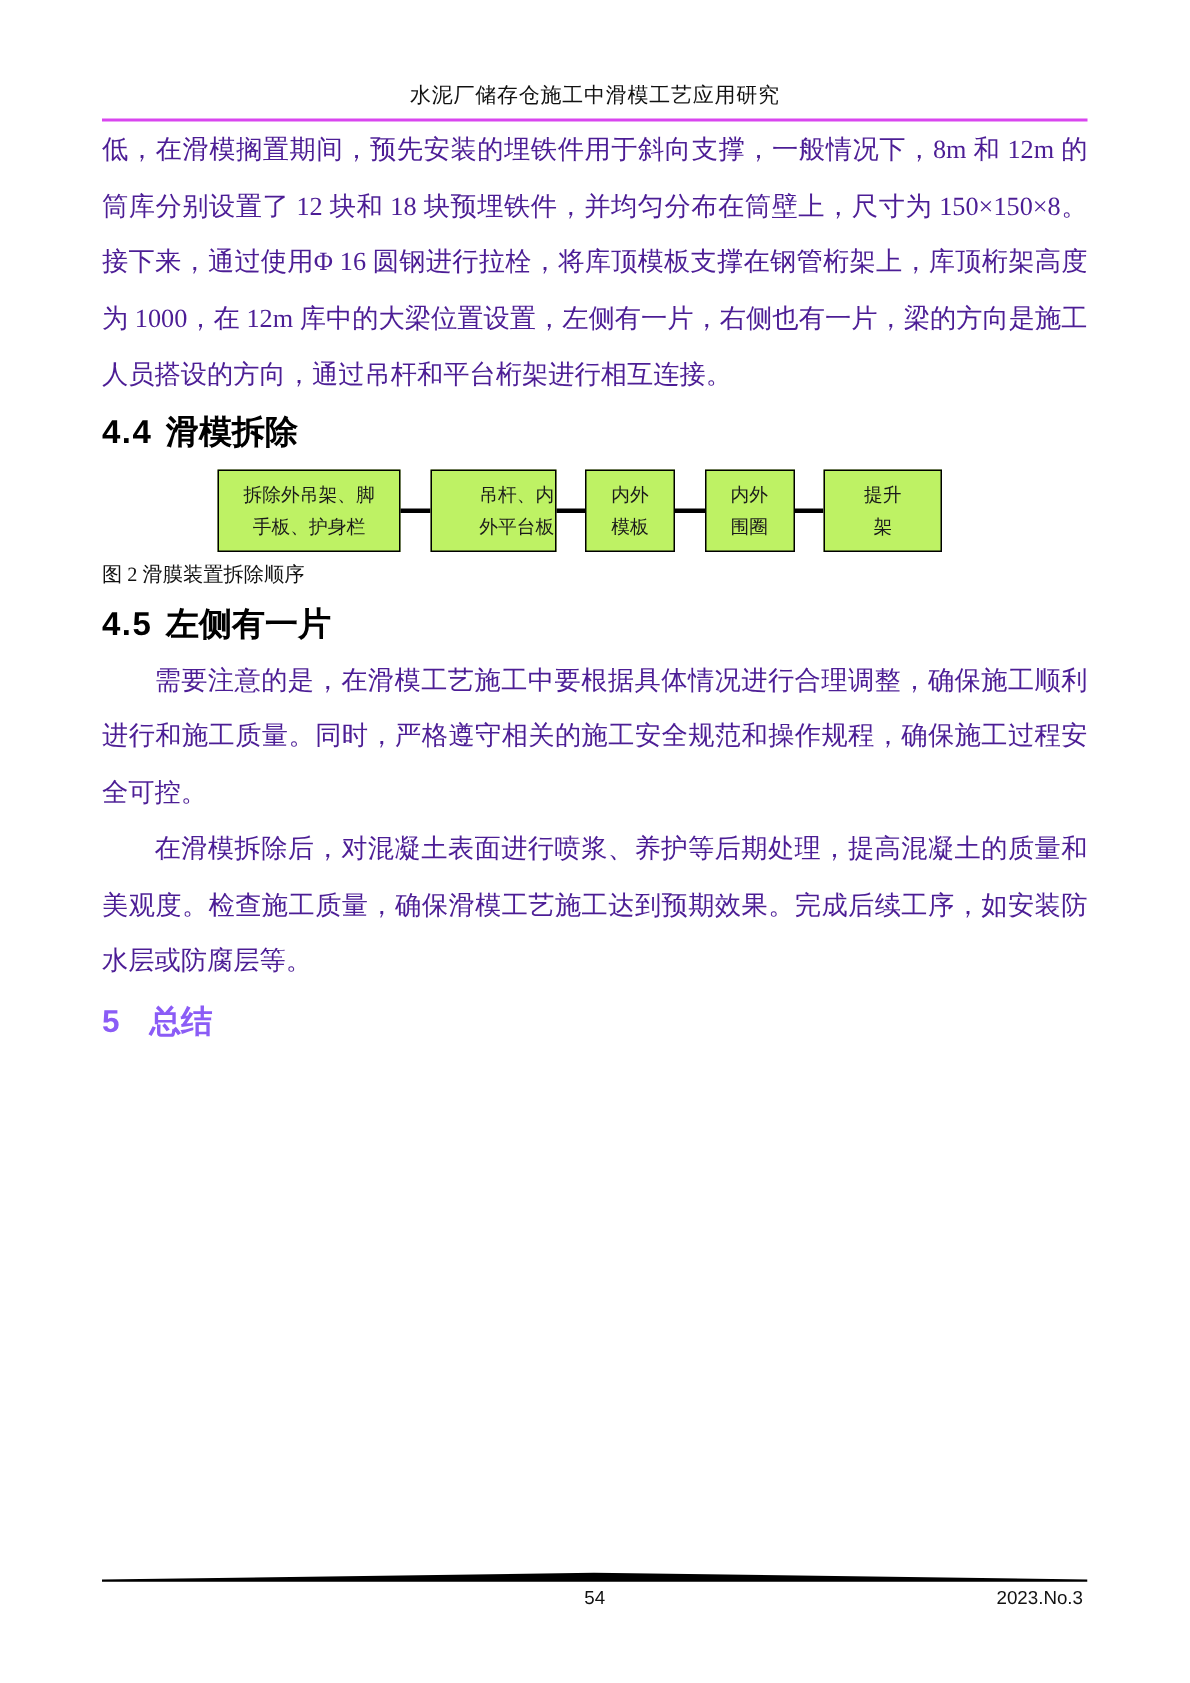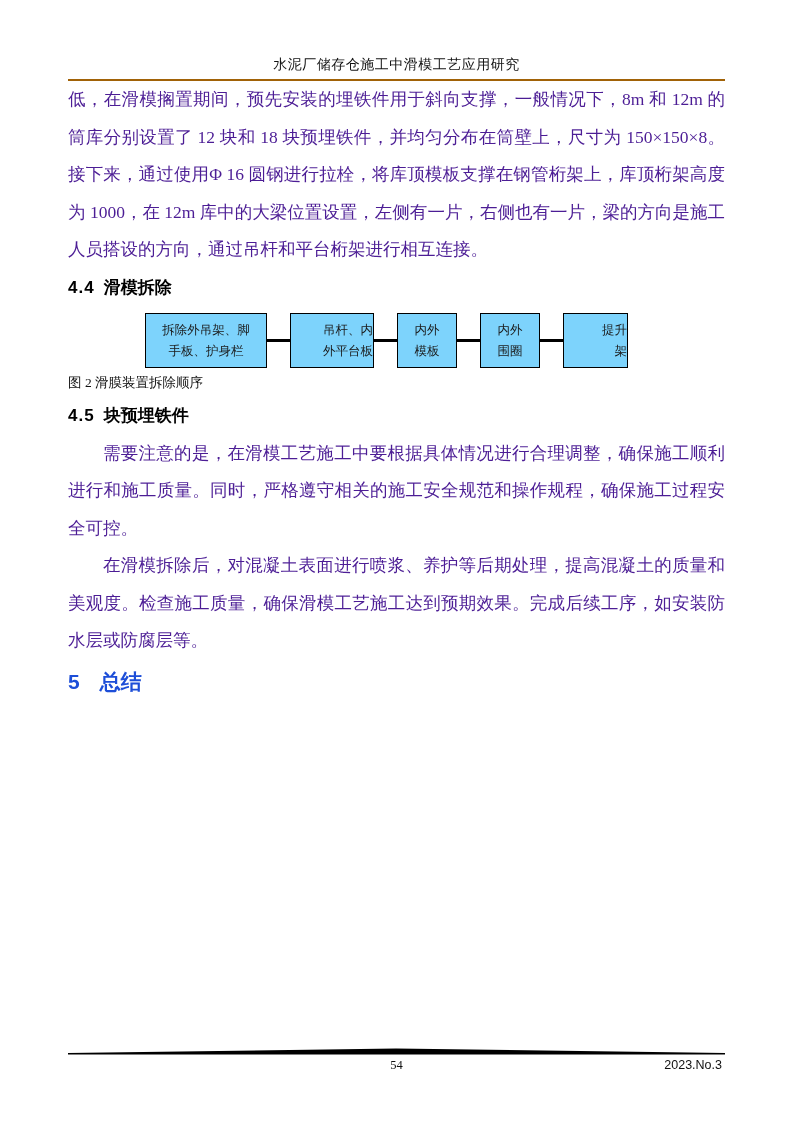--- a/index.html
+++ b/index.html
@@ -15,51 +15,51 @@
   }
   .content {
     position: absolute;
     left: 68px;
     top: 0;
     width: 657px;
   }
   
   .doc-header {
     padding-top: 55px;
-    border-bottom: 2px solid #a16207;
+    border-bottom: 2px solid #d946ef;
     padding-bottom: 4px;
   }
   .doc-header .doc-title {
     text-align: center;
     font-size: 14px;
     line-height: 20px;
     letter-spacing: 0.5px;
   }
   
   .para {
     font-size: 17.5px;
     line-height: 37.5px;
     text-align: justify;
     color: #4c1d95;
   }
   .para.indent { text-indent: 35px; }
   .h2 {
     font-family: "Liberation Sans", "DejaVu Sans", sans-serif;
     font-weight: bold;
-    font-size: 17px;
+    font-size: 22px;
     line-height: 37.5px;
     color: #000000;
   }
   .h2 .sec-num { margin-right: 9px; letter-spacing: 1px; }
   .h1 {
     font-family: "Liberation Sans", "DejaVu Sans", sans-serif;
     font-weight: bold;
     font-size: 21px;
     line-height: 44px;
-    color: #1d4ed8;
+    color: #8b5cf6;
   }
   .h1 .sec-num { margin-right: 20px; }
   
   .figure-block { margin-top: 7px; }
   .flow-row {
     margin-left: 77px;
     width: 483px;
     display: flex;
     align-items: center;
   }
@@ -67,27 +67,27 @@
     flex: none;
     border: 1.5px solid #000000;
     height: 55px;
     display: flex;
     flex-direction: column;
     justify-content: center;
     text-align: center;
     font-size: 12.5px;
     line-height: 21px;
     color: #1a1a1a;
-    background: #7dd3fc;
+    background: #bef264;
   }
   .flow-box.w1 { width: 122px; }
   .flow-box.w2 { width: 84px; align-items: flex-end; }
   .flow-box.w3 { width: 60px; }
   .flow-box.w4 { width: 60px; }
-  .flow-box.w5 { width: 65px; align-items: flex-end; }
+  .flow-box.w5 { width: 79px; }
   .flow-conn { flex: 1; height: 2.5px; background: #000000; }
   .fig-caption {
     text-align: left;
     font-size: 13.5px;
     line-height: 29px;
     color: #111111;
   }
   
   .doc-footer {
     position: absolute;
@@ -97,21 +97,21 @@
     font-family: "Liberation Sans", "DejaVu Sans", sans-serif;
   }
   .footer-rule-svg { display: block; width: 657px; height: 7px; }
   .footer-row {
     position: relative;
     margin-top: 1px;
     font-size: 12.5px;
     line-height: 18px;
     color: #111111;
   }
-  .footer-row .page-num { text-align: center; font-family: Liberation Serif, serif; }
+  .footer-row .page-num { text-align: center; }
   .footer-row .issue { position: absolute; right: 3px; top: 0; }
 </style>
 </head>
 <body>
 
 <div class="page">
   <div class="content">
 
     <div class="doc-header">
       <div class="doc-title">水泥厂储存仓施工中滑模工艺应用研究</div>
@@ -145,21 +145,21 @@
         </div>
         <div class="flow-conn"></div>
         <div class="flow-box w5">
           <span>提升</span>
           <span>架</span>
         </div>
       </div>
       <div class="fig-caption">图 2 滑膜装置拆除顺序</div>
     </div>
 
-    <div class="h2"><span class="sec-num">4.5</span><span>块预埋铁件</span></div>
+    <div class="h2"><span class="sec-num">4.5</span><span>左侧有一片</span></div>
 
     <p class="para indent">需要注意的是，在滑模工艺施工中要根据具体情况进行合理调整，确保施工顺利进行和施工质量。同时，严格遵守相关的施工安全规范和操作规程，确保施工过程安全可控。</p>
     <p class="para indent">在滑模拆除后，对混凝土表面进行喷浆、养护等后期处理，提高混凝土的质量和美观度。检查施工质量，确保滑模工艺施工达到预期效果。完成后续工序，如安装防水层或防腐层等。</p>
 
     <div class="h1"><span class="sec-num">5</span><span>总结</span></div>
 
 
   </div>
 
   <div class="doc-footer">

